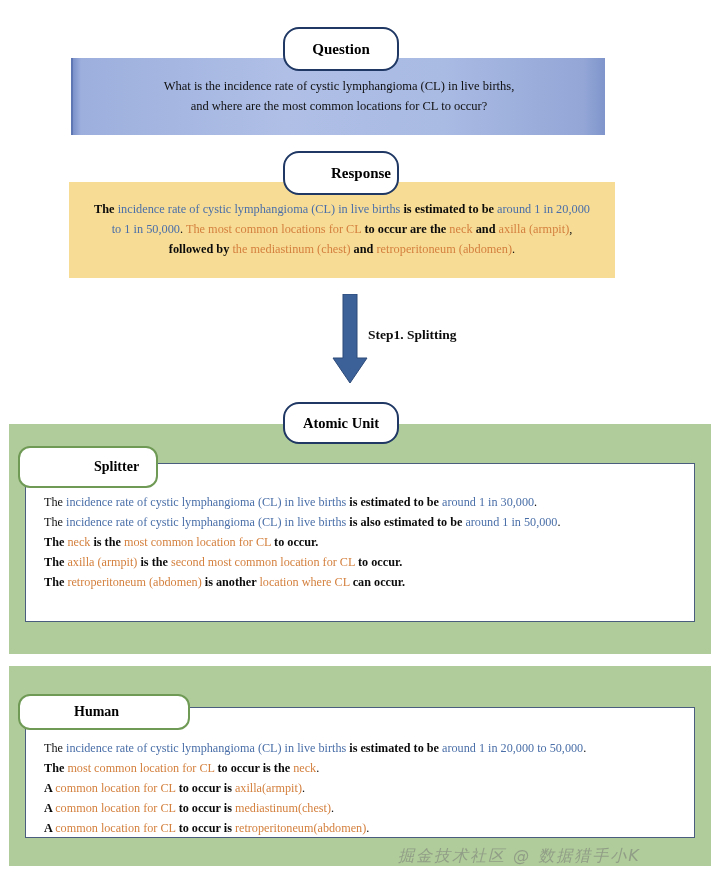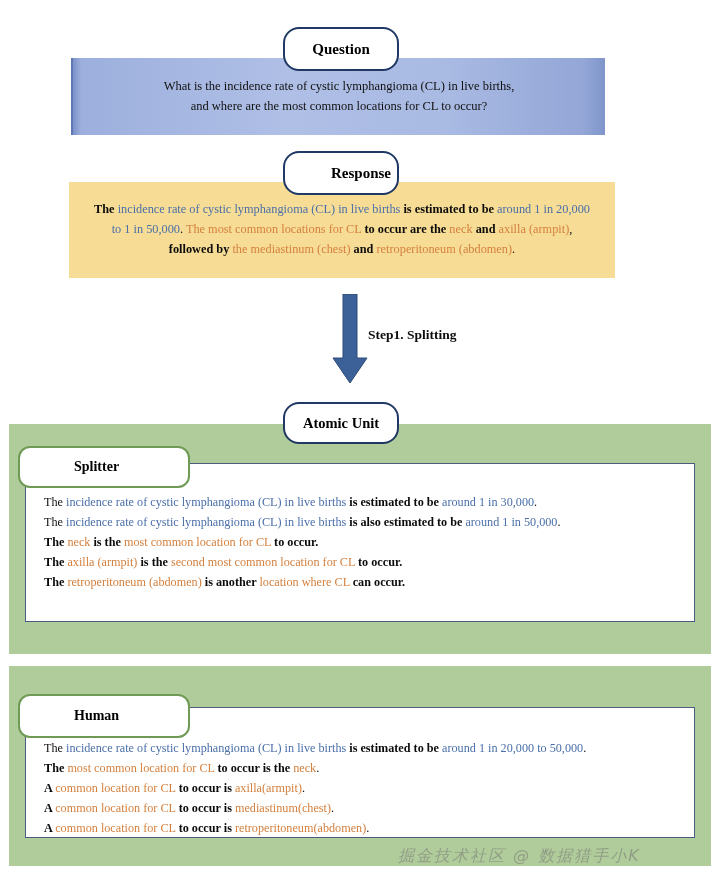--- a/index.html
+++ b/index.html
@@ -121,25 +121,26 @@
     box-sizing: border-box;
   }
   #splitter-card { left: 25px; top: 463px; width: 670px; height: 159px; }
   #human-card    { left: 25px; top: 707px; width: 670px; height: 131px; }
 
   #atomic-tab {
     left: 283px; top: 402px; width: 116px; height: 42px;
     font-size: 14.5px;
   }
   #splitter-tab {
-    left: 18px; top: 446px; width: 172px; height: 42px;
+    left: 18px; top: 446px; width: 140px; height: 42px;
     font-size: 14px;
+    padding-left: 20px;
   }
   #human-tab {
-    left: 18px; top: 694px; width: 172px; height: 44px;
+    left: 18px; top: 694px; width: 172px; height: 36px;
     font-size: 14px;
   }
 
   .lines {
     position: absolute;
     left: 0; right: 0;
     padding: 0 18px;
     box-sizing: border-box;
     font-size: 12.2px;
     line-height: 1.64;

